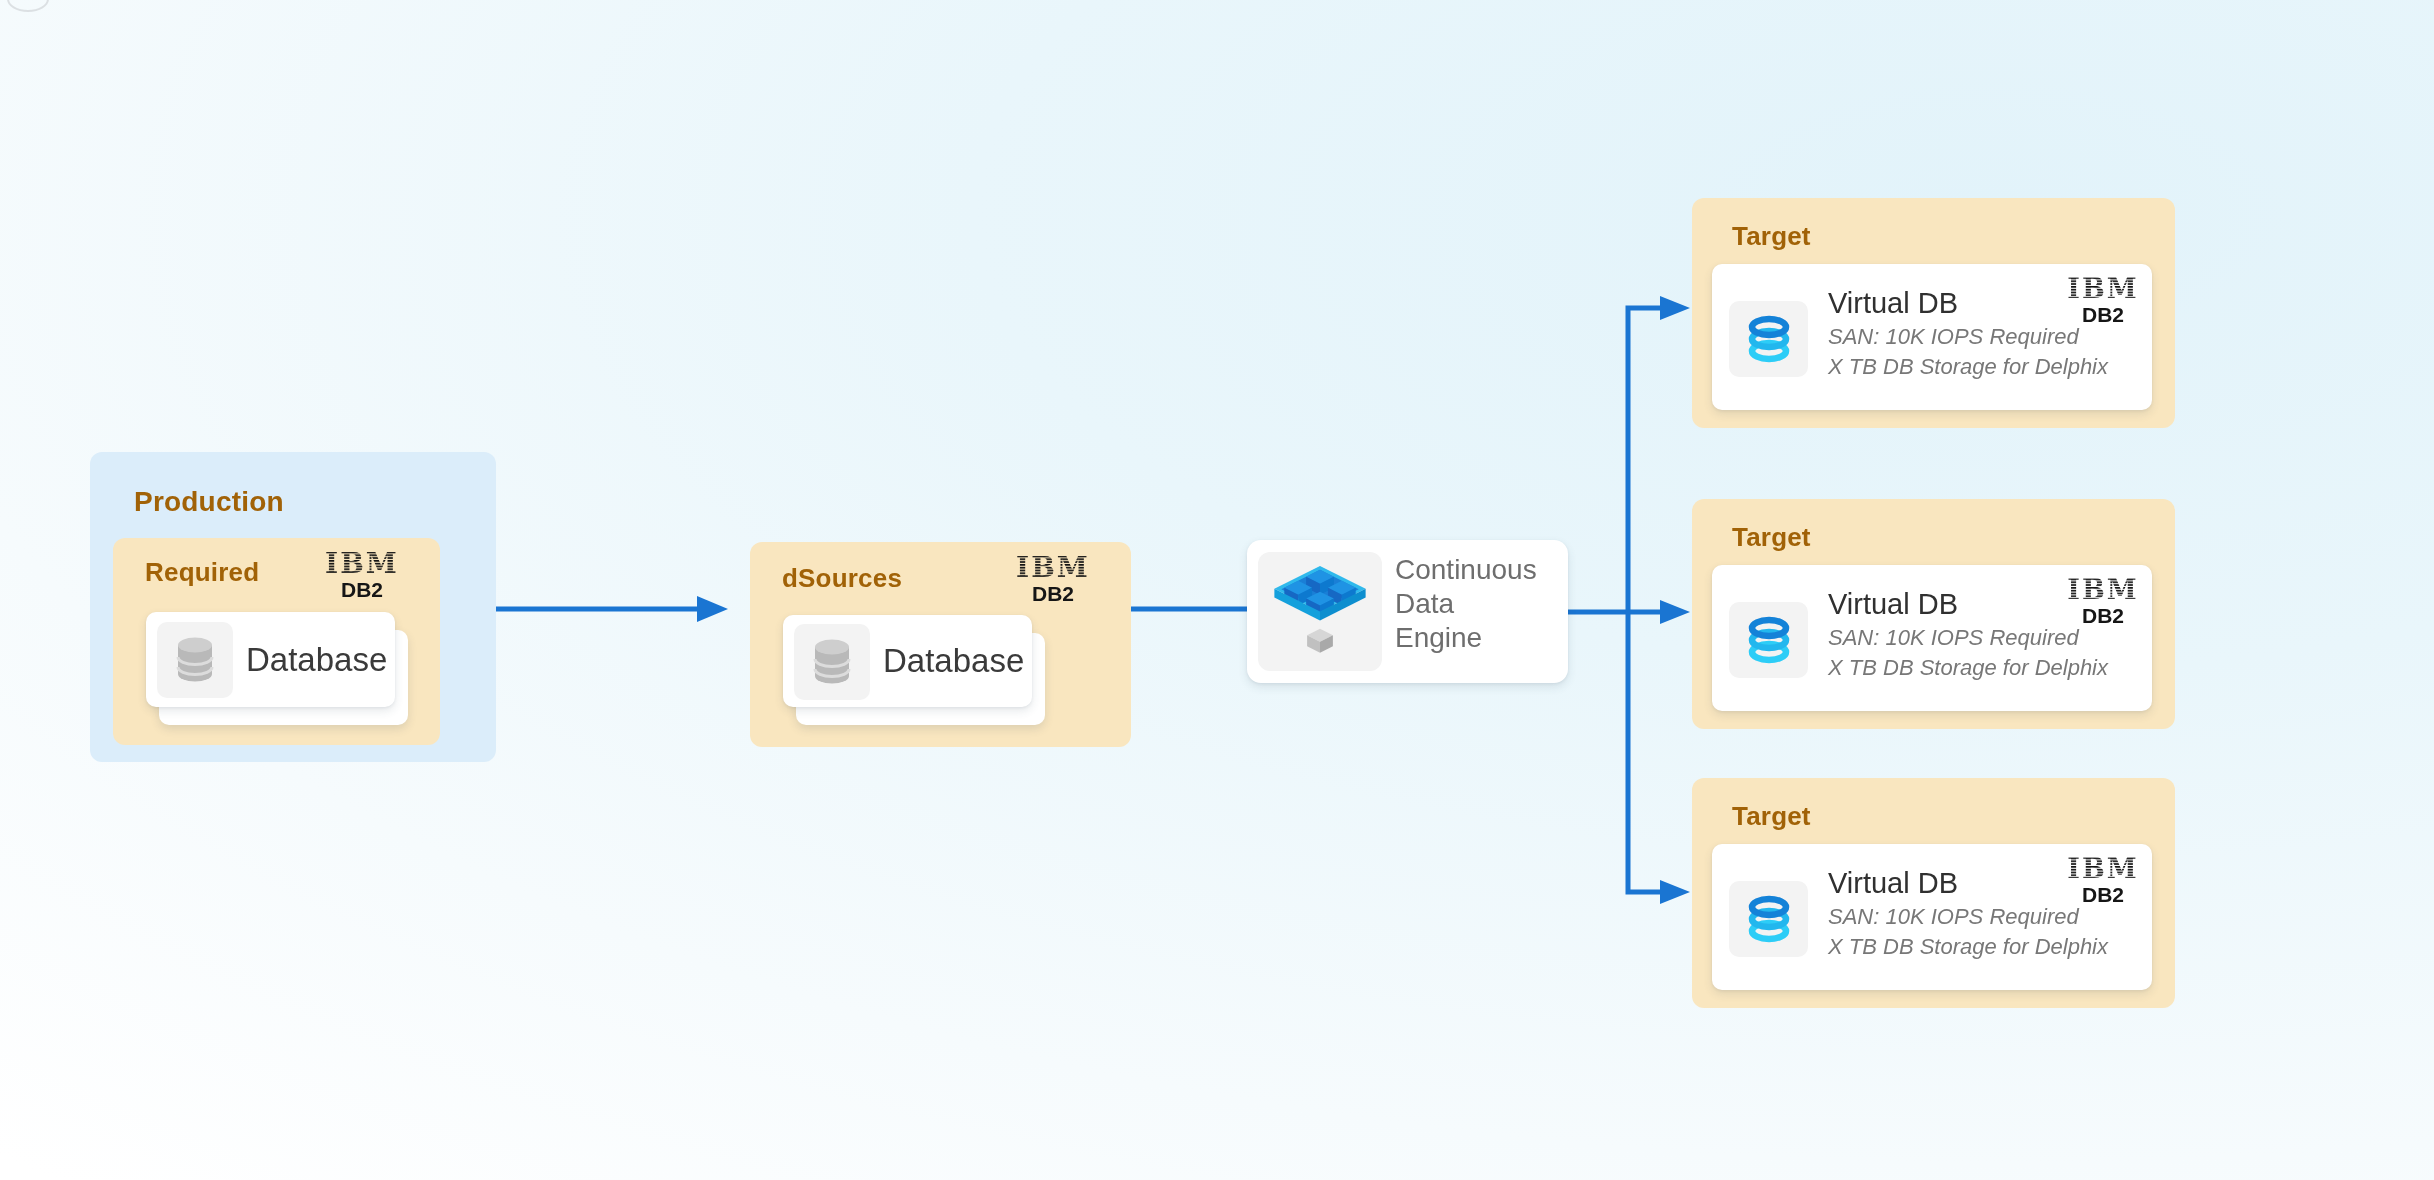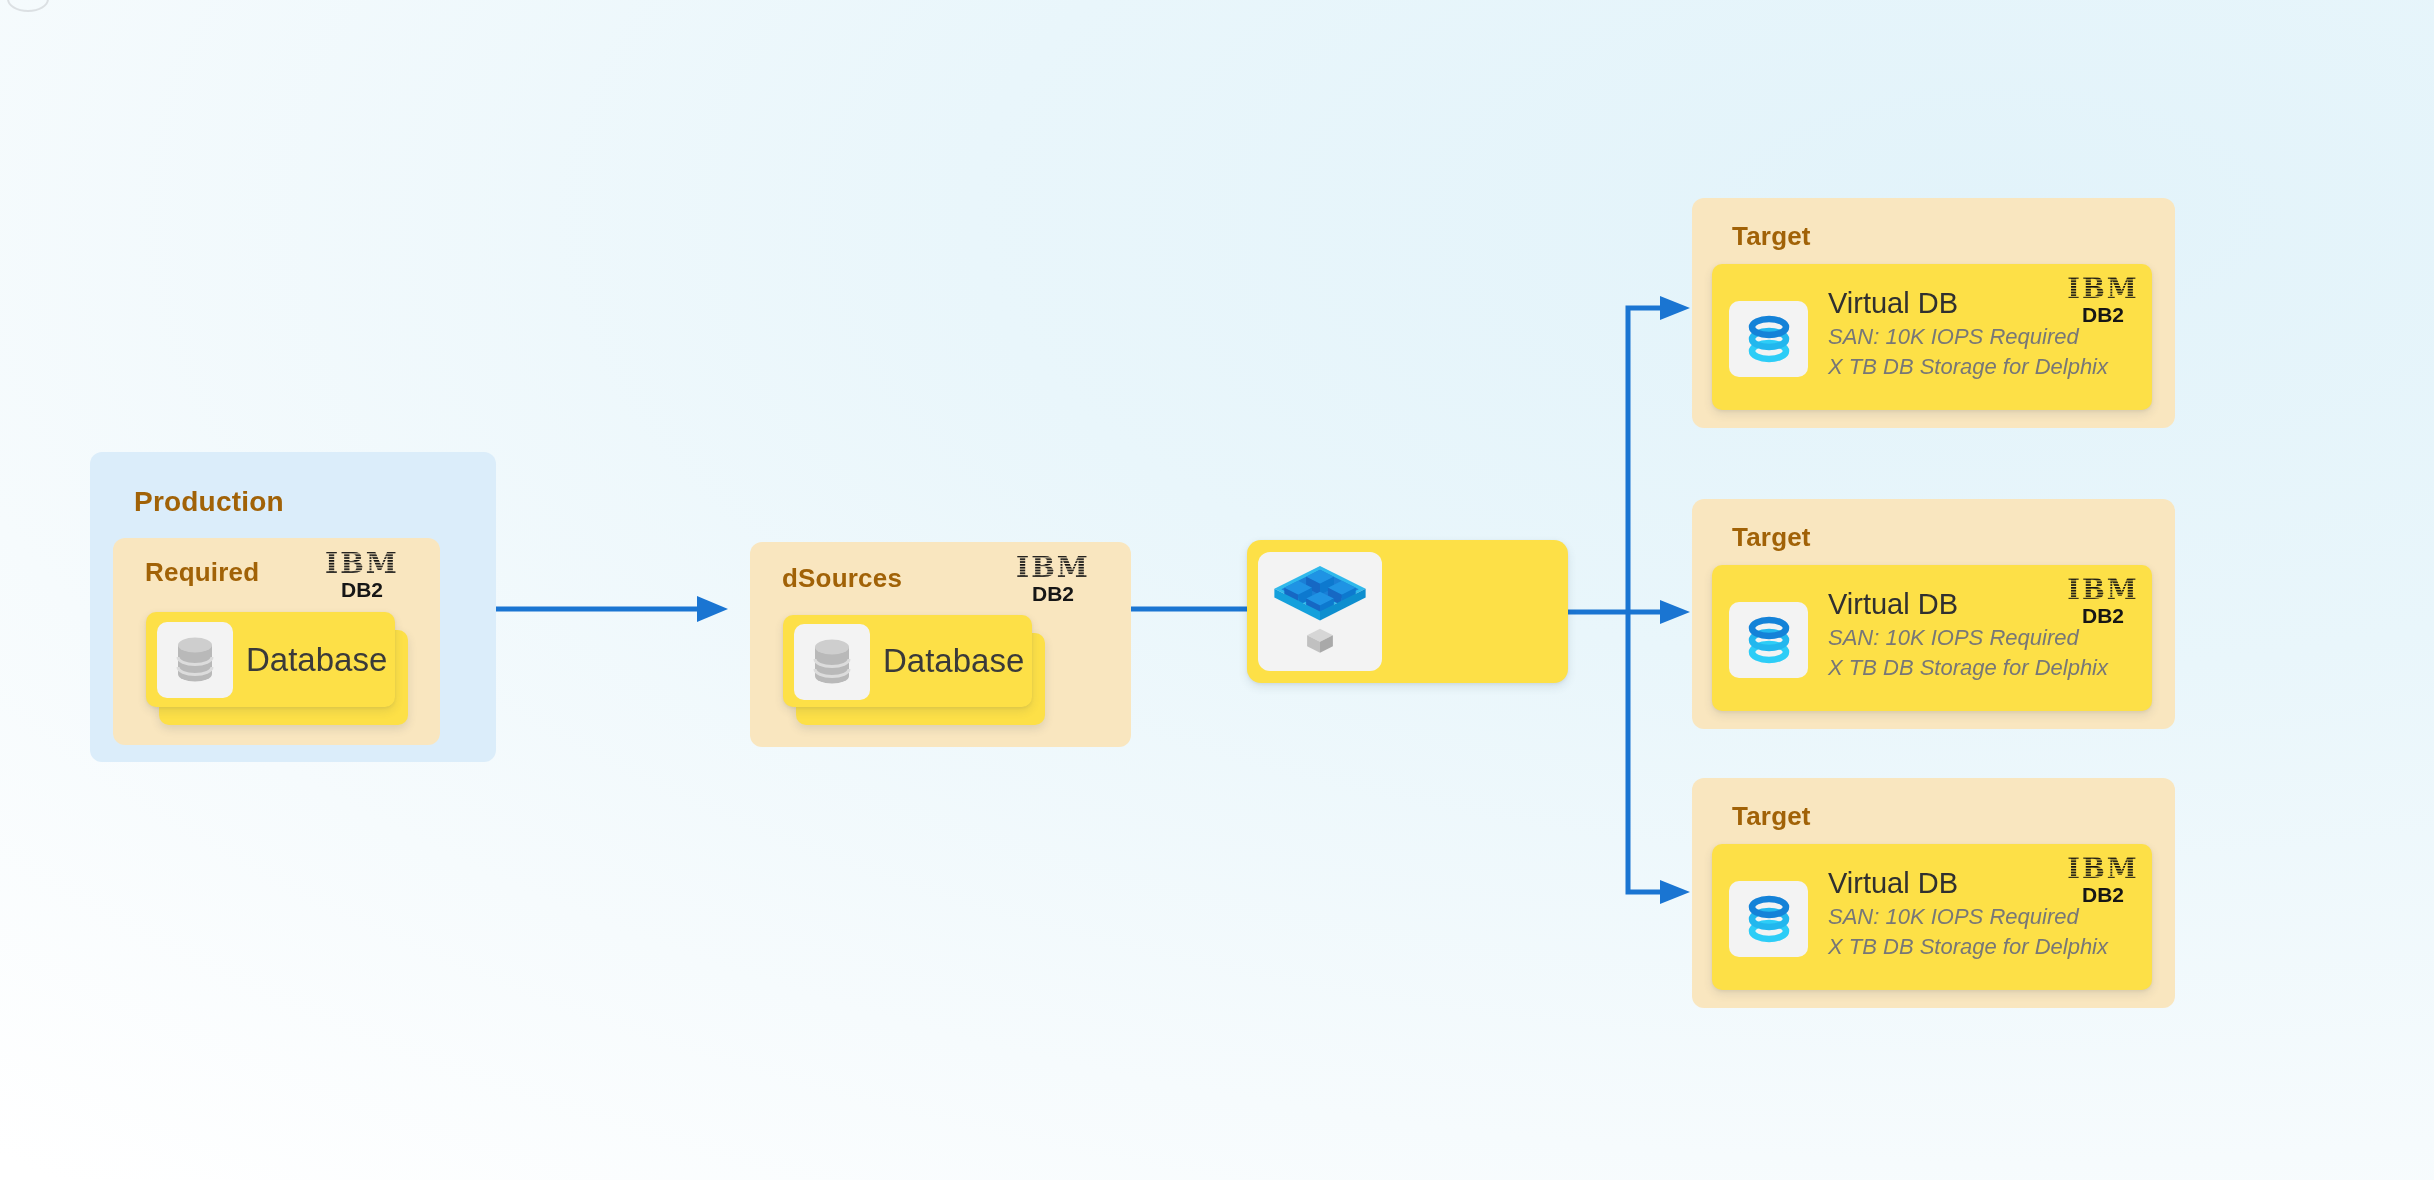--- a/index.html
+++ b/index.html
@@ -24,21 +24,21 @@
   .box.blue{background:#dbedfa;}
   .box.tan{background:#f9e6bf;}
   .box-label{
     position:absolute;color:#a16207;font-size:28px;line-height:32px;
     letter-spacing:.2px;
     font-weight:bold;
   }
   .box-label.sm{font-size:26px;}
   
   .card{
-    position:absolute;background:#fde047;border-radius:10px;
+    position:absolute;background:#ffffff;border-radius:10px;
     box-shadow:0 4px 10px rgba(50,70,90,.12), 0 1px 3px rgba(50,70,90,.08);
   }
   .card.back{box-shadow:0 4px 10px rgba(50,70,90,.14);}
   .tile{
     position:absolute;background:#f3f3f3;border-radius:10px;
     display:flex;align-items:center;justify-content:center;
   }
   .card-title{
     position:absolute;left:100px;top:50%;transform:translateY(-50%);
     font-size:33px;color:#3a3a3a;white-space:nowrap;
@@ -164,20 +164,25 @@
         </g>
 
         <polygon points="16,37 62,60 62,69 16,46" fill="#14a0dc"></polygon>
         <polygon points="108,37 62,60 62,69 108,46" fill="#0d8ecf"></polygon>
 
         <polygon points="62,77.5 75,84 62,90.5 49,84" fill="#d6d6d6"></polygon>
         <polygon points="49,84 62,90.5 62,101.5 49,95" fill="#c0c0c0"></polygon>
         <polygon points="75,84 62,90.5 62,101.5 75,95" fill="#a9a9a9"></polygon>
       </svg>
     </span>
+    <div class="engine-text">
+      <div>Continuous</div>
+      <div>Data</div>
+      <div>Engine</div>
+    </div>
   </div>
 
   <section class="box tan" style="left:1692px;top:198px;width:483px;height:230px;">
     <div class="box-label sm" style="left:40px;top:22px;">Target</div>
     <div class="card" style="left:20px;top:66px;width:440px;height:146px;">
       <span class="tile" style="left:17px;top:37px;width:79px;height:76px;">
         <svg width="52" height="52" viewBox="0 0 52 52">
           <ellipse cx="26" cy="38" rx="17" ry="8" fill="none" stroke="#2dcdf7" stroke-width="6.5"></ellipse>
           <ellipse cx="26" cy="26" rx="17" ry="8" fill="none" stroke="#22b7ee" stroke-width="6.5"></ellipse>
           <ellipse cx="26" cy="14" rx="17" ry="8" fill="none" stroke="#1482d8" stroke-width="6.5"></ellipse>

